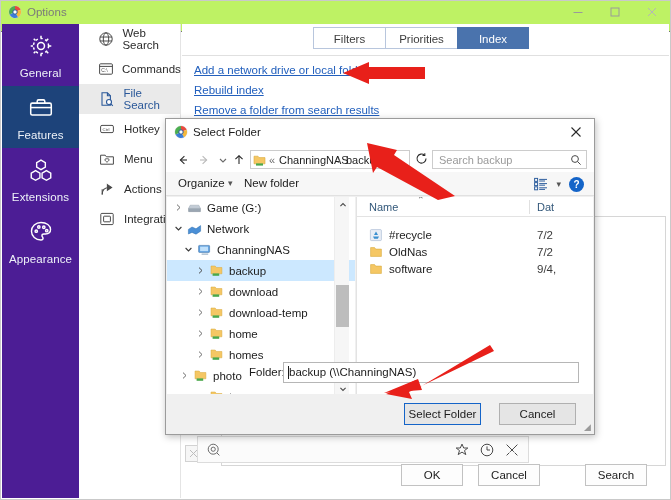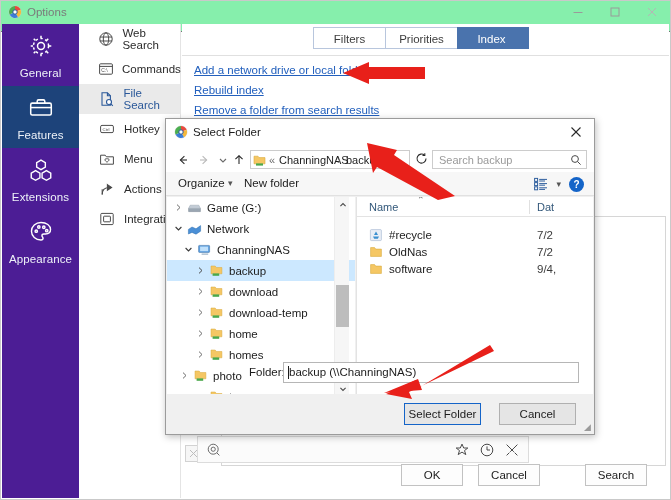--- a/index.html
+++ b/index.html
@@ -4,21 +4,21 @@
 <style>
   html,body{margin:0;padding:0;}
   body{
     width:671px;height:500px;overflow:hidden;
     font-family:"Liberation Sans","DejaVu Sans",sans-serif;
     font-size:11px;color:#1c1c1c;background:#ffffff;
     -webkit-font-smoothing:antialiased;
   }
   
   #options-window{position:absolute;left:0;top:0;width:671px;height:500px;background:#ffffff;border:1px solid #c9c9c9;box-sizing:border-box;}
-  #titlebar{position:absolute;left:0;top:0;width:100%;height:31px;background:#86efac;border-bottom:1px solid #737373;box-sizing:border-box;}
+  #titlebar{position:absolute;left:0;top:0;width:100%;height:31px;background:#bef264;border-bottom:1px solid #737373;box-sizing:border-box;}
   #app-icon{position:absolute;left:7px;top:4px;width:14px;height:14px;}
   #title-text{position:absolute;left:26px;top:5px;font-size:11.5px;color:#7a7a7a;}
   .winbtn{position:absolute;top:0;width:37px;height:22px;}
   .winbtn svg{position:absolute;left:50%;top:50%;transform:translate(-50%,-50%);}
   #btn-min{right:74px;}
   #btn-max{right:37px;}
   #btn-close{right:0px;}
 
   
   #rail{position:absolute;left:1px;top:23px;width:77px;bottom:1px;background:#4c1d95;}
@@ -36,21 +36,21 @@
   .sub-item .sicon{width:18px;height:18px;display:inline-flex;align-items:center;justify-content:center;margin-right:8px;}
   .sub-item.sel{background:#eaeaea;color:#2a5899;font-weight:normal;}
   .sub-item.sel .slabel{color:#2a5899;}
 
   
   #content{position:absolute;left:181px;top:23px;right:1px;bottom:1px;background:#ffffff;}
   #tabstrip{position:absolute;left:0;top:0;right:0;height:31px;border-bottom:1px solid #e0e0e0;}
   #tabs{position:absolute;right:140px;top:3px;display:flex;}
   .tab{width:72px;height:22px;line-height:22px;text-align:center;font-size:11.5px;color:#3d3d3d;
        border:1px solid #b8c6dd;border-right:none;box-sizing:border-box;background:#ffffff;}
-  .tab:last-child{border-right:4px solid #84cc16;}
+  .tab:last-child{border-right:1px solid #84cc16;}
   .tab.active{background:#4a73ad;color:#ffffff;border-color:#4a73ad;}
   .link-list{position:absolute;left:12px;top:40px;}
   .opt-link{display:block;color:#2360bd;text-decoration:underline;font-size:11.5px;margin-bottom:8px;cursor:pointer;}
   #right-panel{position:absolute;left:39px;top:192px;width:445px;height:250px;border:1px solid #d6d6d6;background:#ffffff;box-sizing:border-box;}
 
   
   #bg-searchbar{position:absolute;left:15px;top:412px;width:332px;height:27px;background:#fbfbfb;border:1px solid #dcdcdc;box-sizing:border-box;}
   #bg-searchbar .bsicon{position:absolute;top:5px;width:16px;height:16px;}
   #bg-sb-logo{left:8px;}
   #bg-sb-star{right:58px;}

